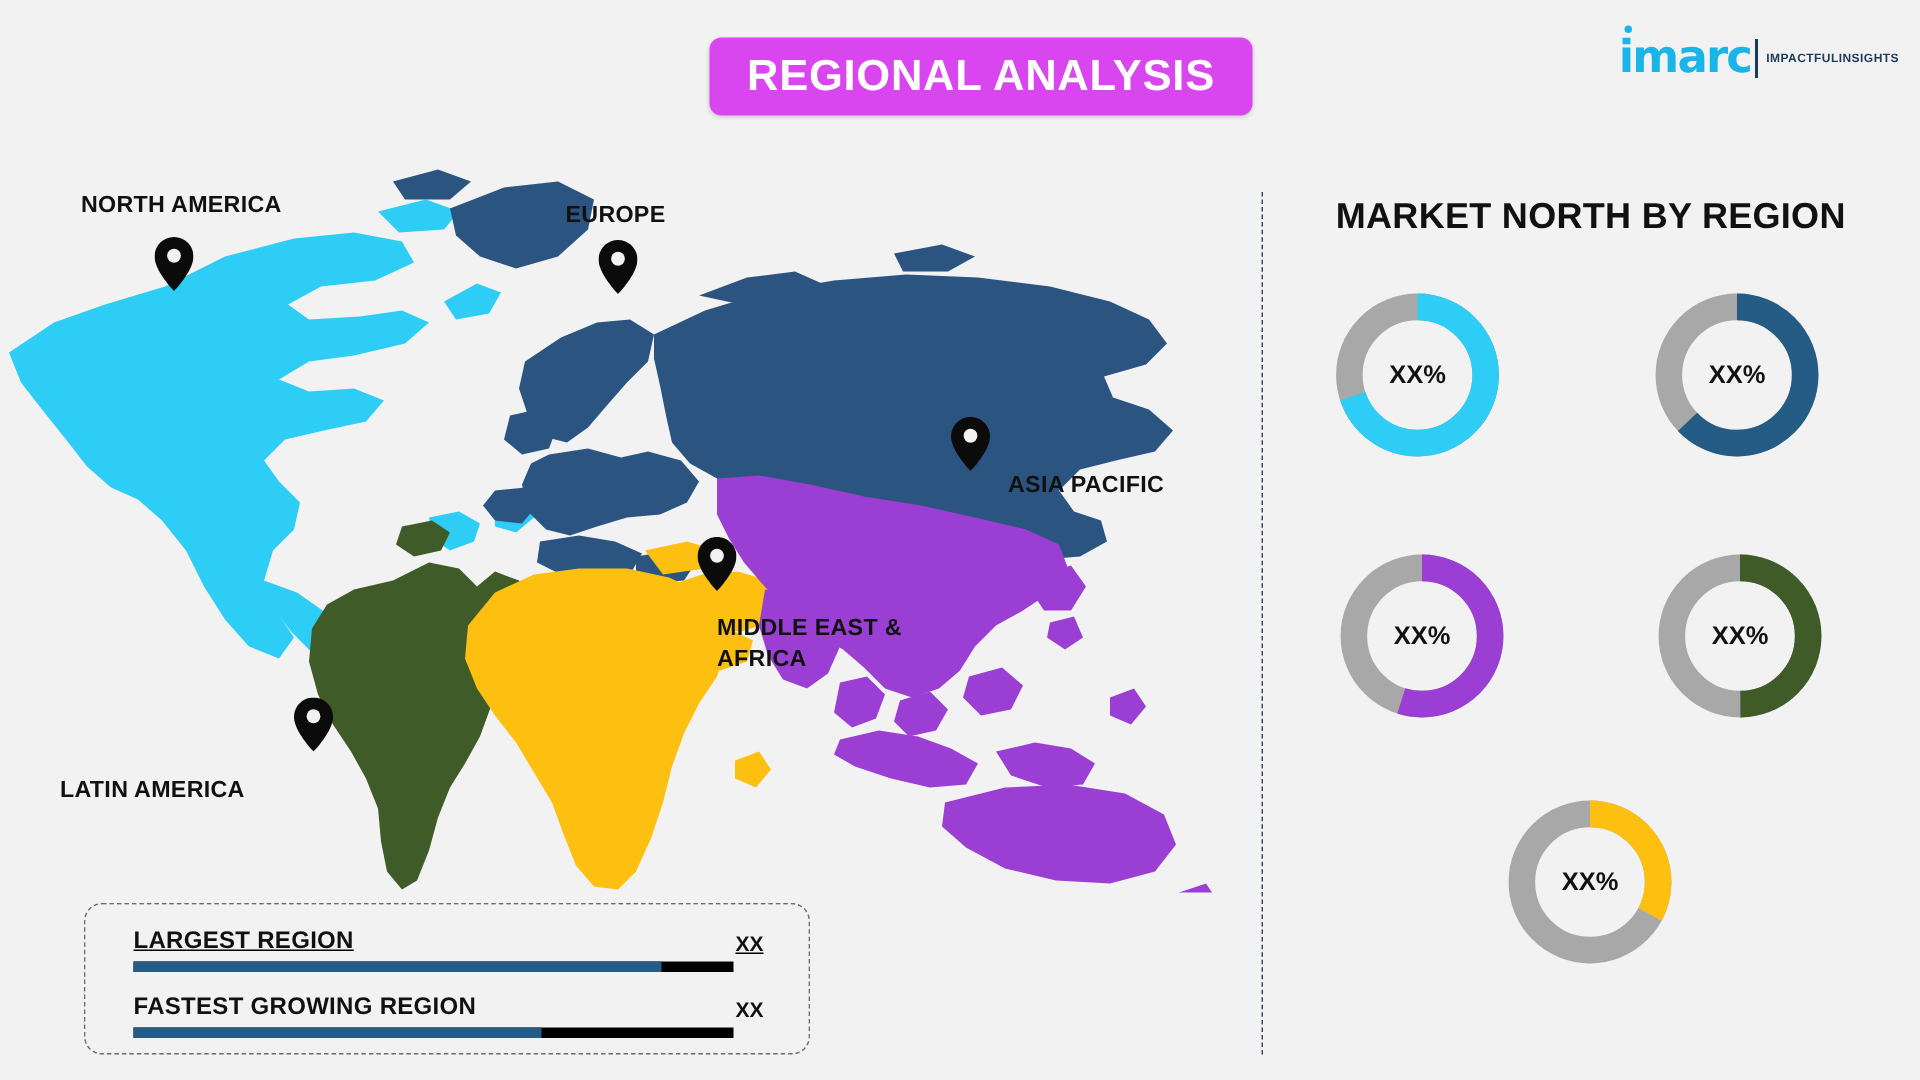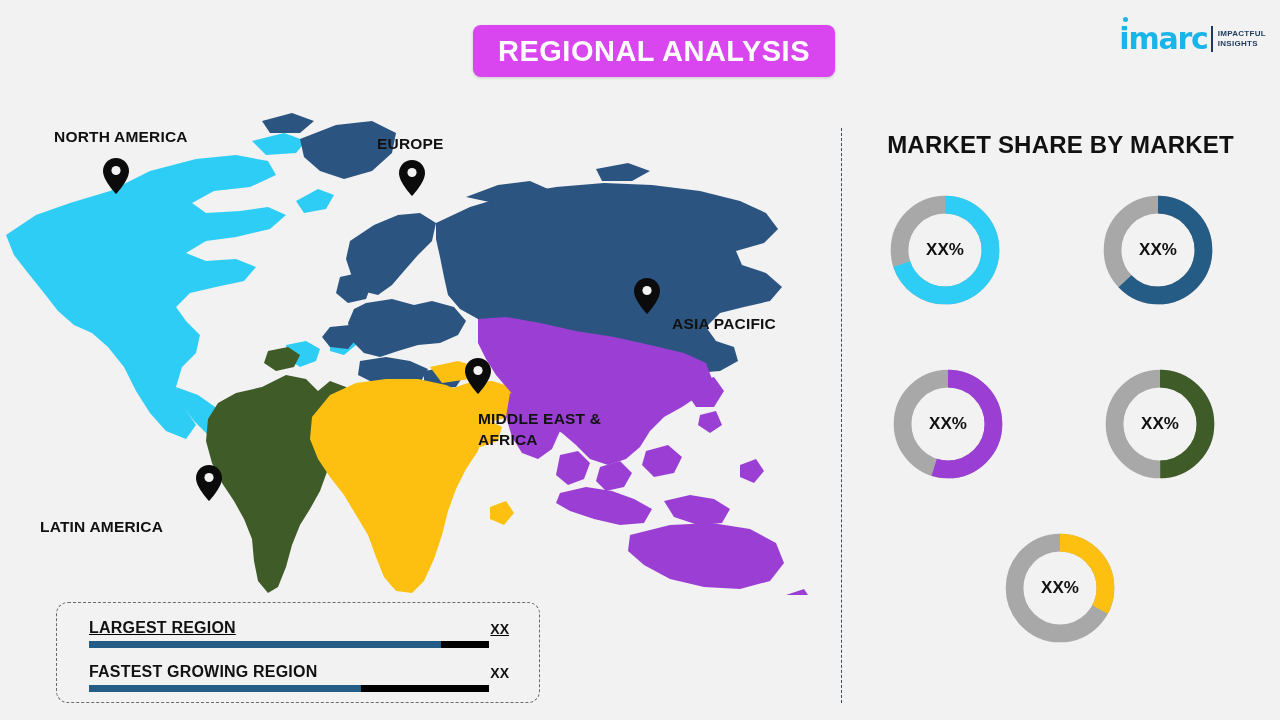--- a/index.html
+++ b/index.html
@@ -26,21 +26,21 @@
     font-weight: bold;
     letter-spacing: .5px;
     white-space: nowrap;
   }
 
   
   .logo { position: absolute; right: 14px; top: 22px; display: flex; align-items: center; height: 34px; }
   .logo-word { position: relative; font-size: 30px; font-weight: bold; color: #19b5e8; letter-spacing: -1.2px; line-height: 30px; font-family: "DejaVu Sans", sans-serif; }
   .logo-dot { position: absolute; left: 4px; top: -7px; width: 5px; height: 5px; border-radius: 50%; background: #19b5e8; }
   .logo-sep { width: 2px; height: 26px; background: #1b3a5c; margin: 0 5px 0 3px; }
-  .logo-tag { display: flex; flex-direction: column; justify-content: center; color: #1b3a5c; font-size: 8px; font-weight: bold; line-height: 10px; letter-spacing: .3px; }
+  .logo-tag { display: flex; flex-direction: row; justify-content: center; color: #1b3a5c; font-size: 8px; font-weight: bold; line-height: 10px; letter-spacing: .3px; }
 
   
   .divider {
     position: absolute; left: 841px; top: 128px;
     width: 0; height: 575px;
     border-left: 1px dashed #3a4a5c;
   }
 
   
   .map-wrap { position: absolute; left: 0; top: 95px; width: 830px; height: 500px; }
@@ -244,21 +244,21 @@
       <div class="legend-top">
         <span class="legend-label">FASTEST GROWING REGION</span>
         <span class="legend-value">XX</span>
       </div>
       <div class="legend-bar">
         <div class="fill" style="width: 68%;"></div>
       </div>
     </div>
   </div>
 
-  <div class="panel-title">MARKET SHARE BY MARKET</div>
+  <div class="panel-title">MARKET NORTH BY REGION</div>
 
   <div class="donut d0">
     <svg viewBox="0 0 42 42">
         <circle cx="21" cy="21" r="15.9" fill="none" stroke-width="6.2" stroke="#a8a8a8" stroke-dasharray="99.90264638415542 0"></circle>
         <circle cx="21" cy="21" r="15.9" fill="none" stroke-width="6.2" stroke="#2ecdf5" stroke-dasharray="69.93185246890879 29.97079391524663" stroke-dashoffset="69.93185246890879" transform="scale(1,-1) translate(0,-42)"></circle>
       </svg>
     <div class="center">XX%</div>
   </div>
   <div class="donut d1">
     <svg viewBox="0 0 42 42">

